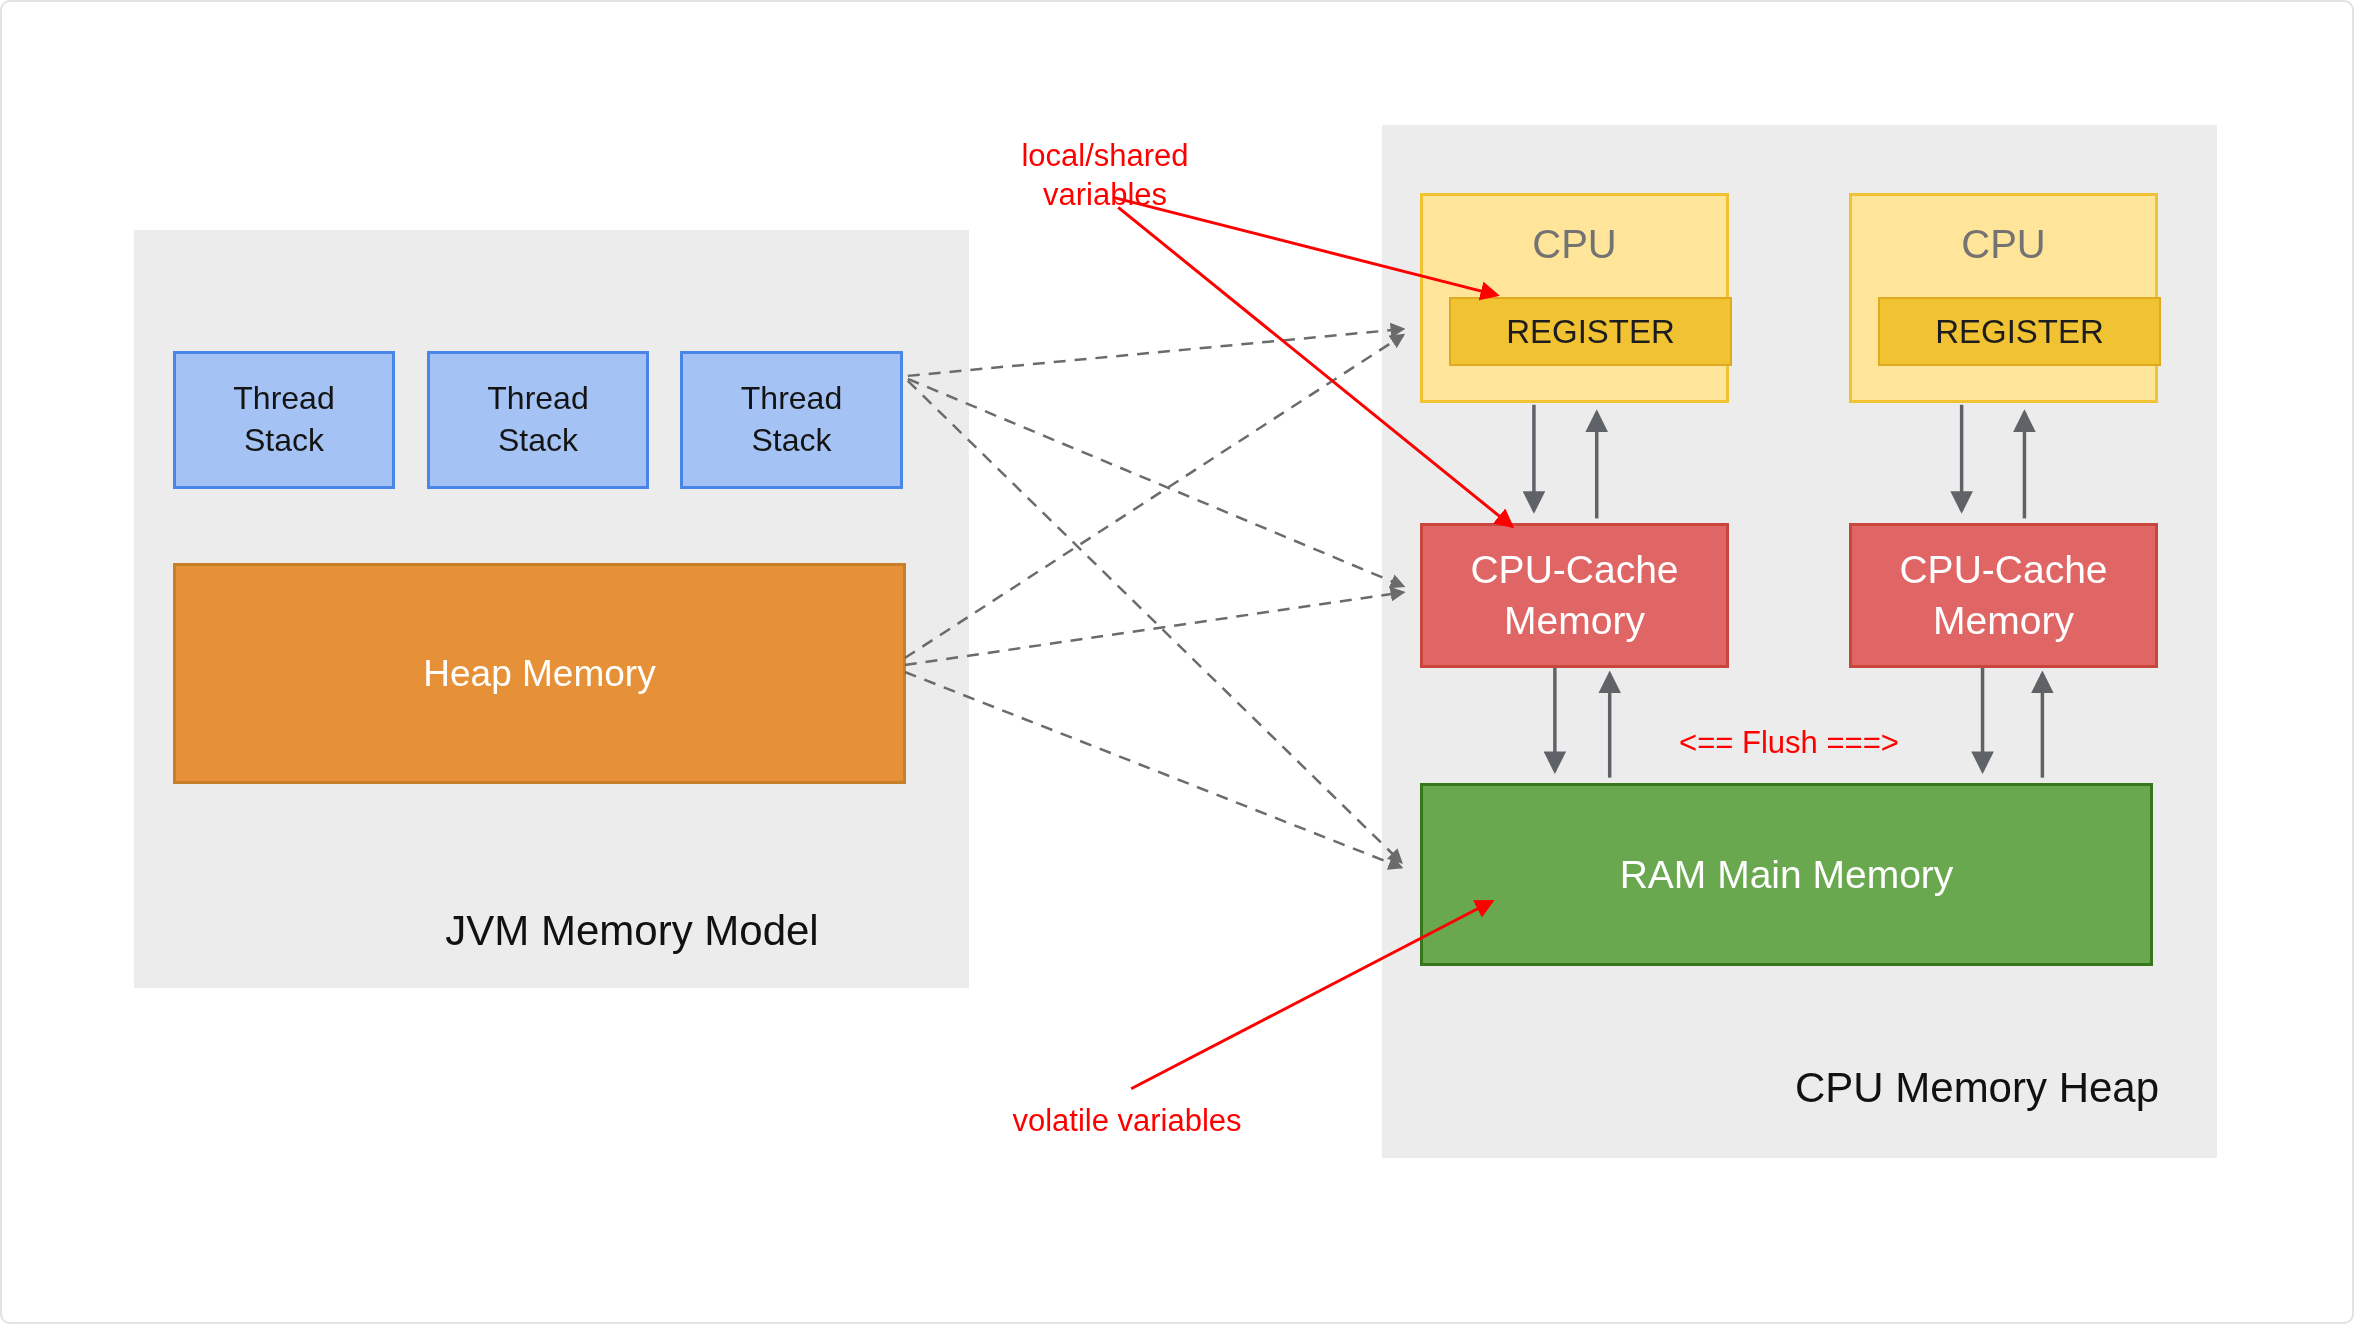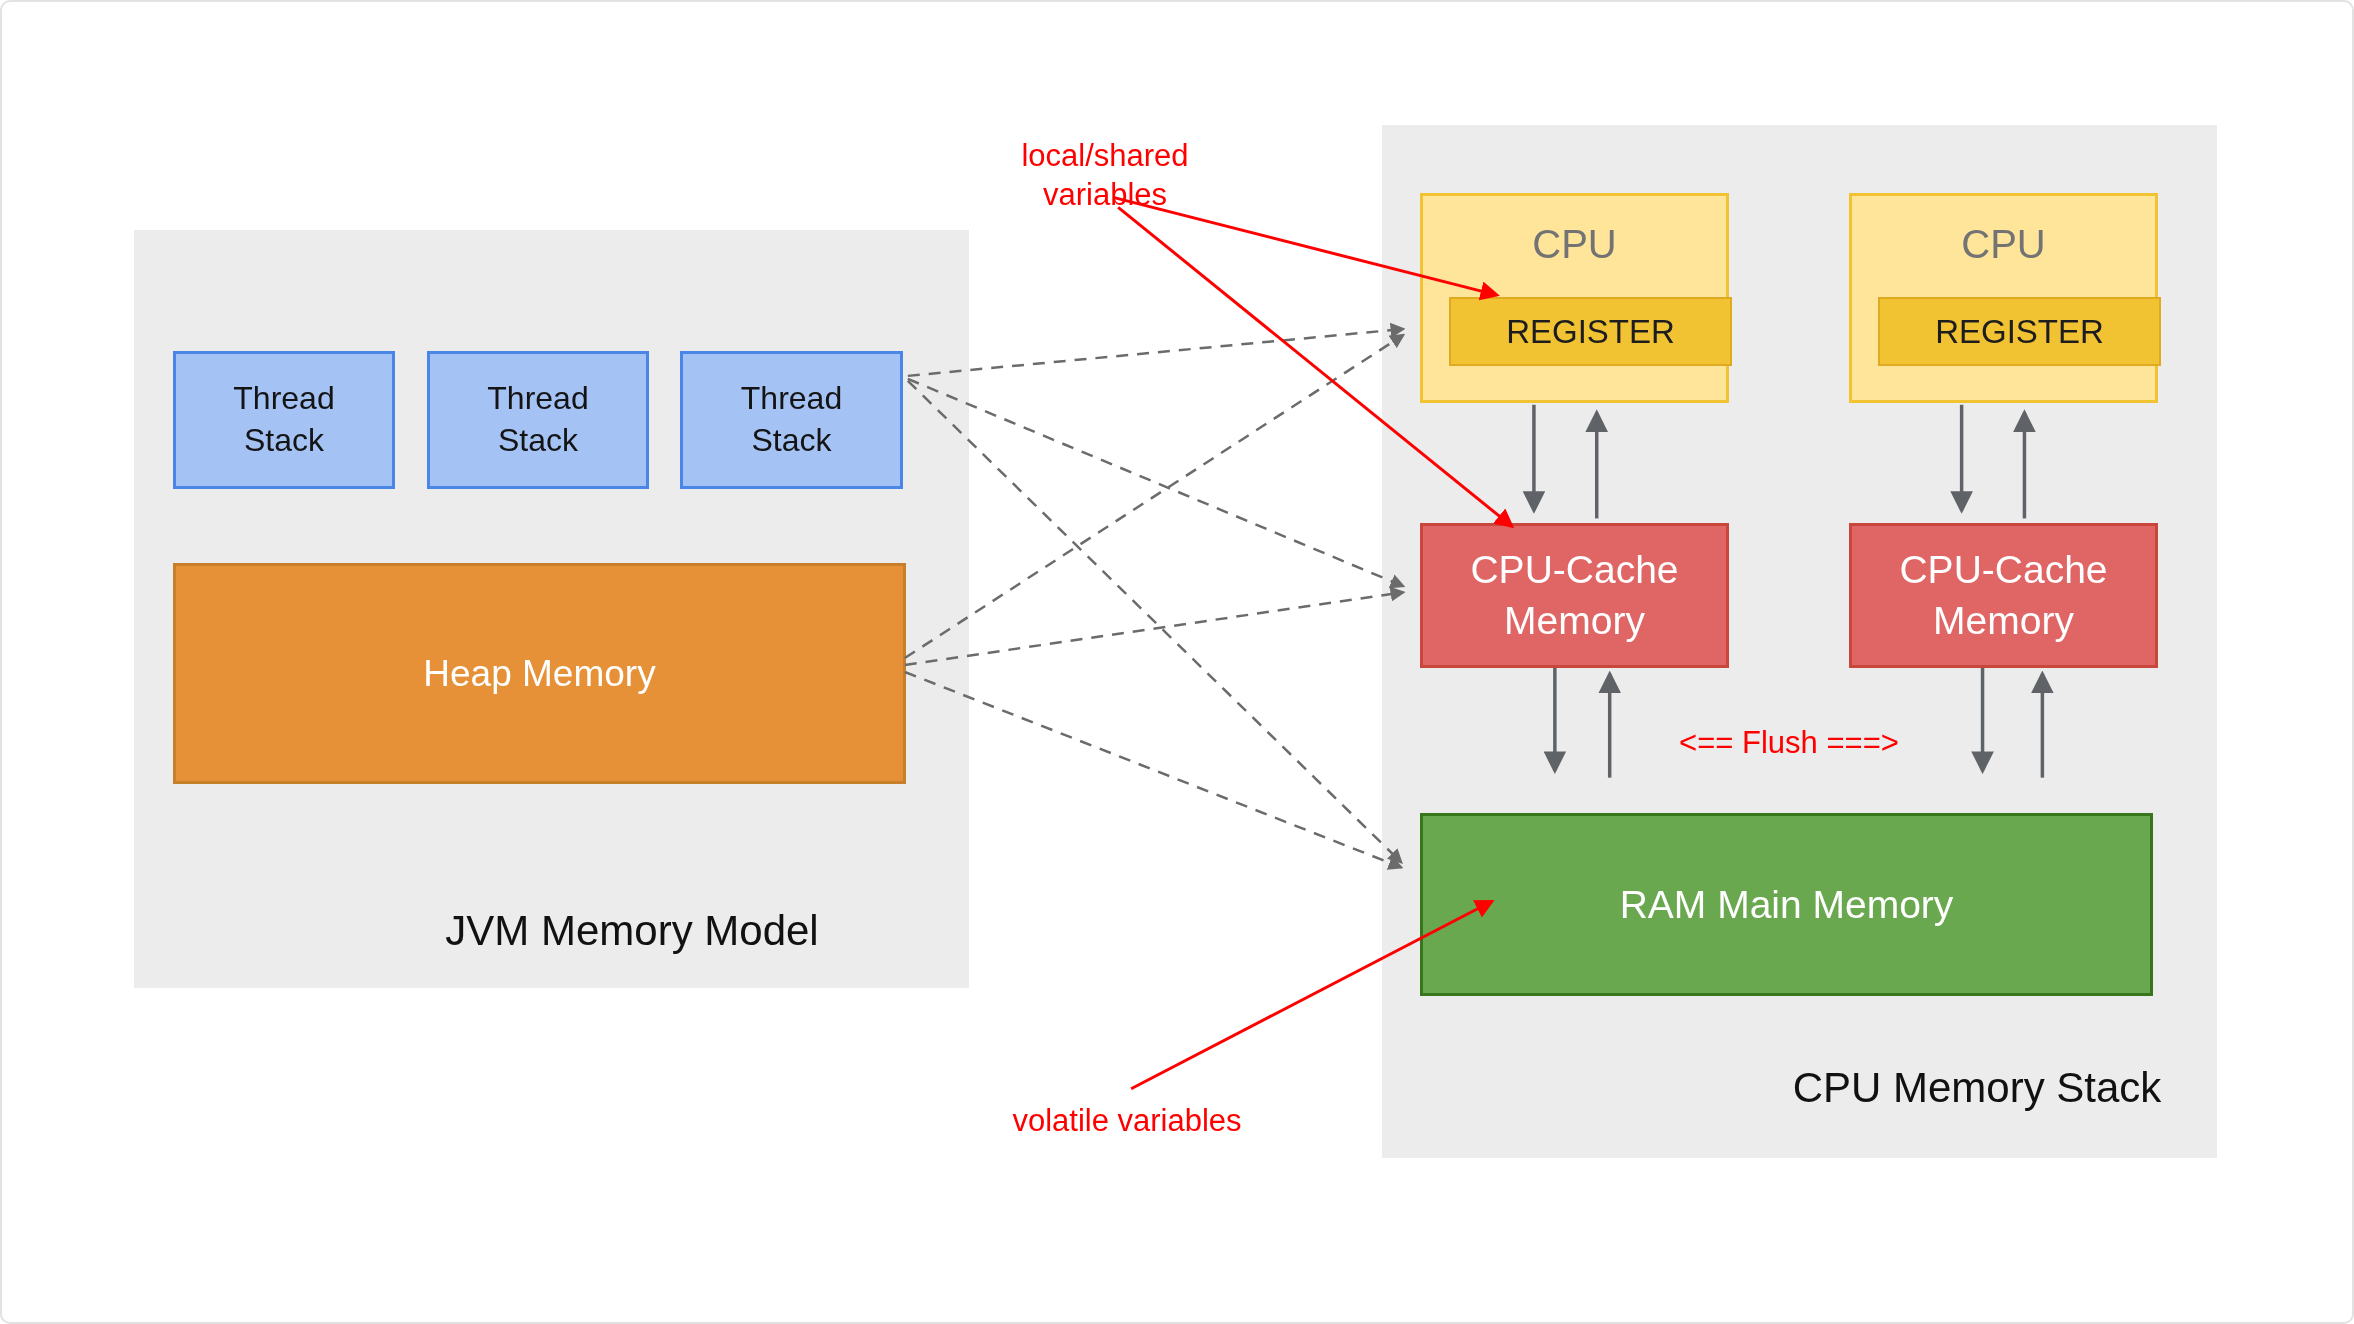--- a/index.html
+++ b/index.html
@@ -138,23 +138,23 @@
     <div class="register">REGISTER</div>
   </div>
 
   <div class="box cache" style="left:1418px; top:521px; width:309px; height:145px;">CPU-Cache
 Memory</div>
   <div class="box cache" style="left:1847px; top:521px; width:309px; height:145px;">CPU-Cache
 Memory</div>
 
   <div class="red-note" style="left:1787px; top:722px; white-space:nowrap;">&lt;== Flush ===&gt;</div>
 
-  <div class="box ram" style="left:1418px; top:811px; width:733px; height:183px;">RAM Main Memory</div>
+  <div class="box ram" style="left:1418px; top:781px; width:733px; height:183px;">RAM Main Memory</div>
 
-  <div class="panel-label" style="left:1975px; top:1086px;">CPU Memory Stack</div>
+  <div class="panel-label" style="left:1975px; top:1086px;">CPU Memory Heap</div>
 
   <div class="red-note" style="left:1103px; top:103px;margin-top:32px;">local/shared
 variables</div>
   <div class="red-note" style="left:1125px; top:1100px; white-space:nowrap;">volatile variables</div>
 
   <svg class="arrows-layer" viewBox="0 0 2354 1324" xmlns="http://www.w3.org/2000/svg">
     <defs>
       <marker id="mGray" viewBox="0 0 10 10" refX="8.5" refY="5" markerWidth="6.5" markerHeight="6.5" orient="auto">
         <path d="M0,0 L10,5 L0,10 z" fill="#5f6368"></path>
       </marker>

